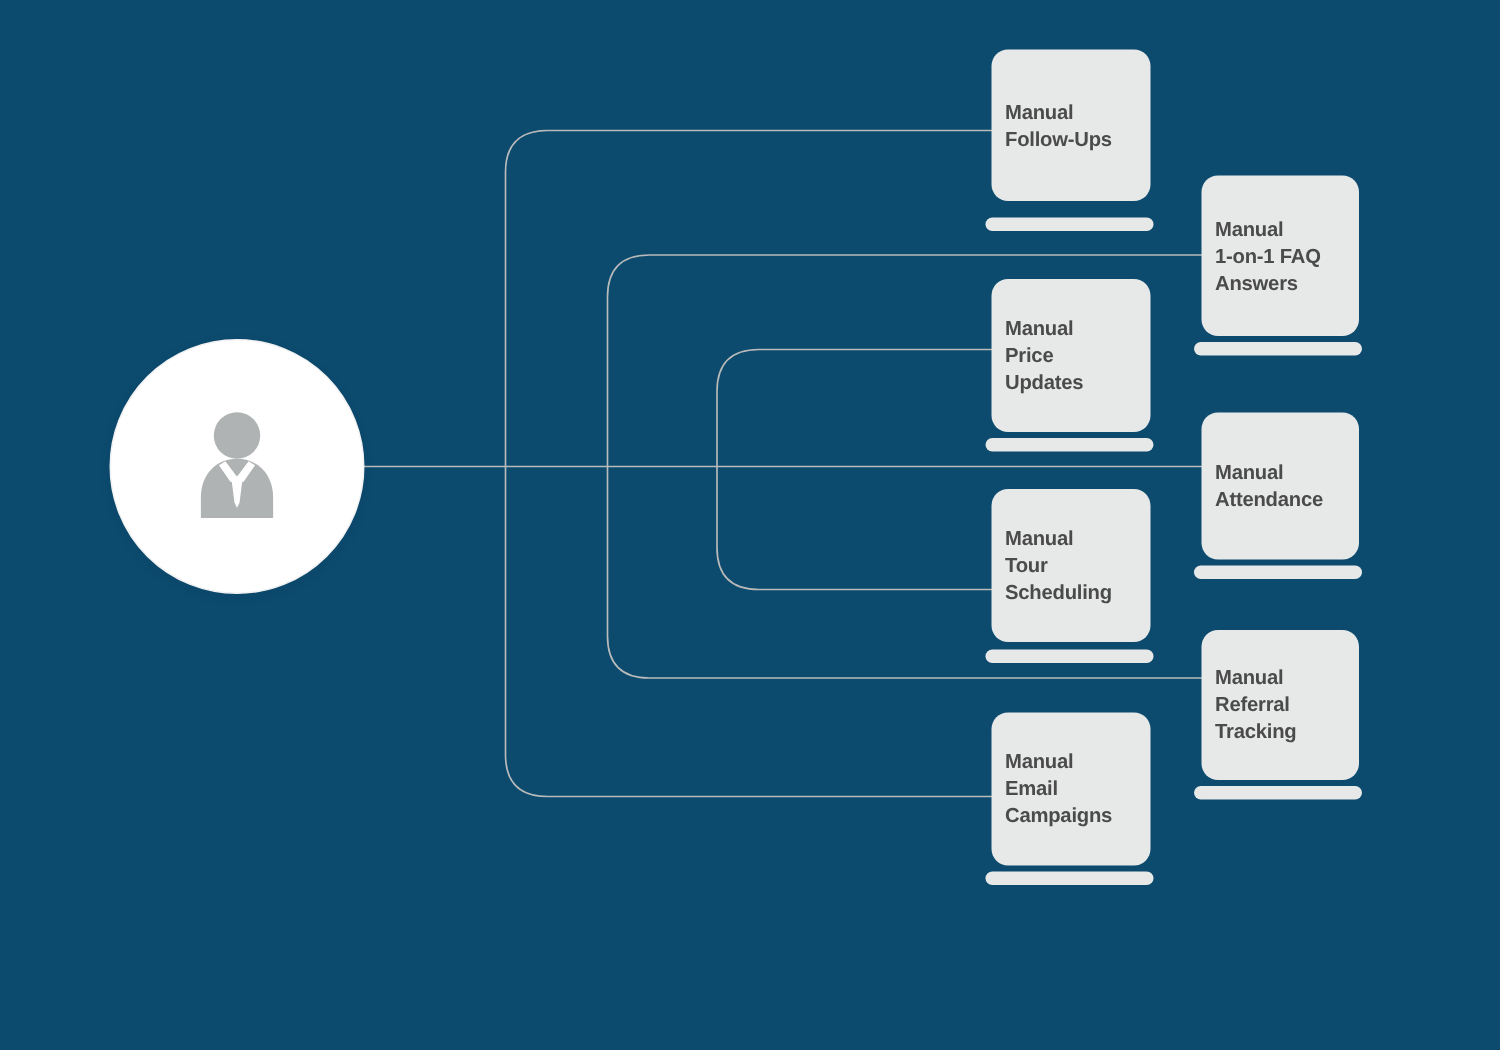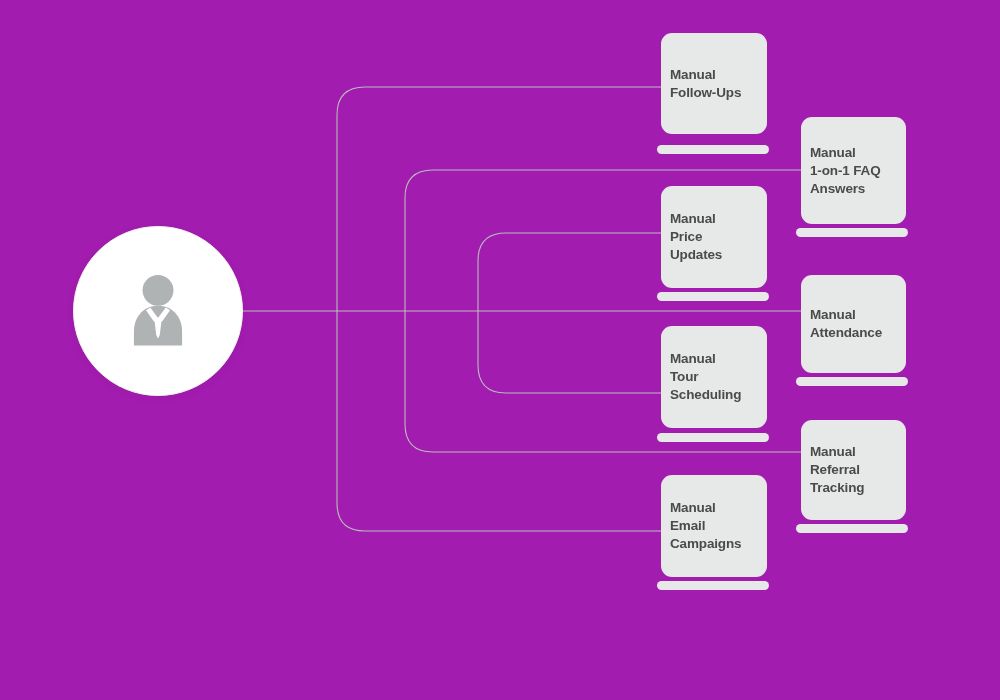--- a/index.html
+++ b/index.html
@@ -11,21 +11,21 @@
   body {
     width: 1000px;
     height: 700px;
     font-family: "Liberation Sans", "DejaVu Sans", sans-serif;
     overflow: hidden;
   }
   #stage {
     position: relative;
     width: 1000px;
     height: 700px;
-    background: #a21caf;
+    background: #0c4a6e;
   }
 
   
   #connectors {
     position: absolute;
     left: 0;
     top: 0;
     width: 1000px;
     height: 700px;
     pointer-events: none;

